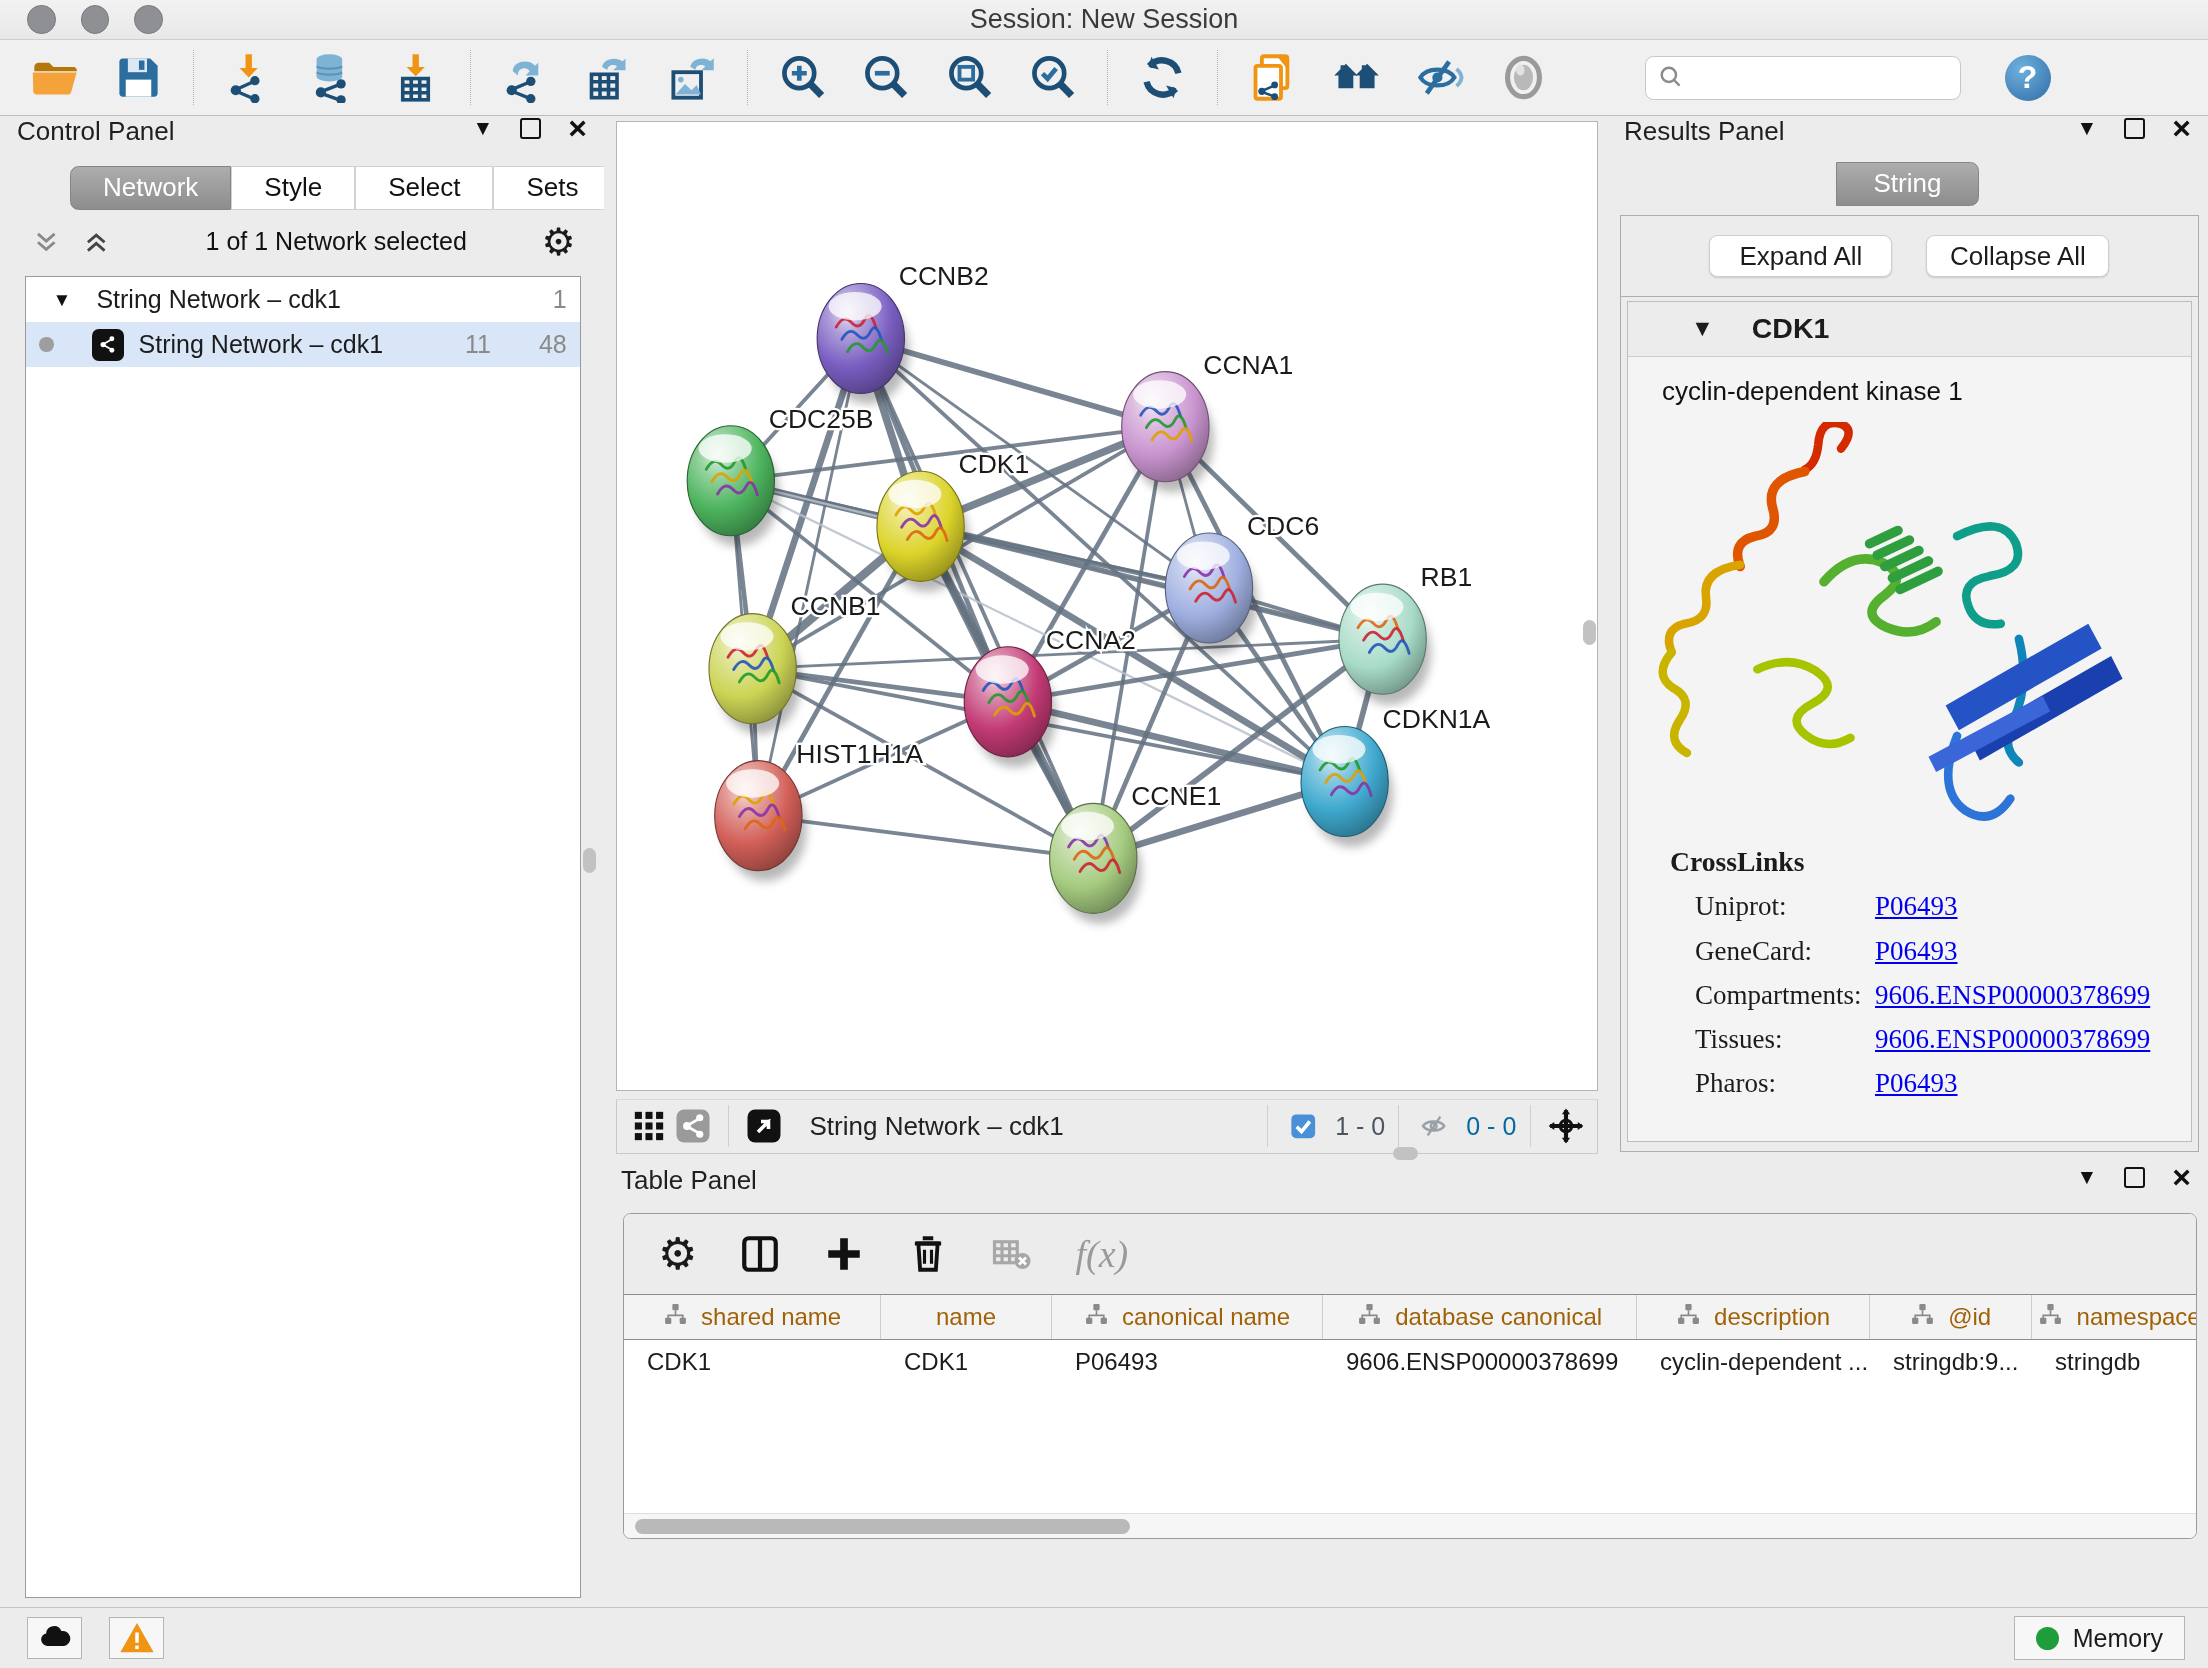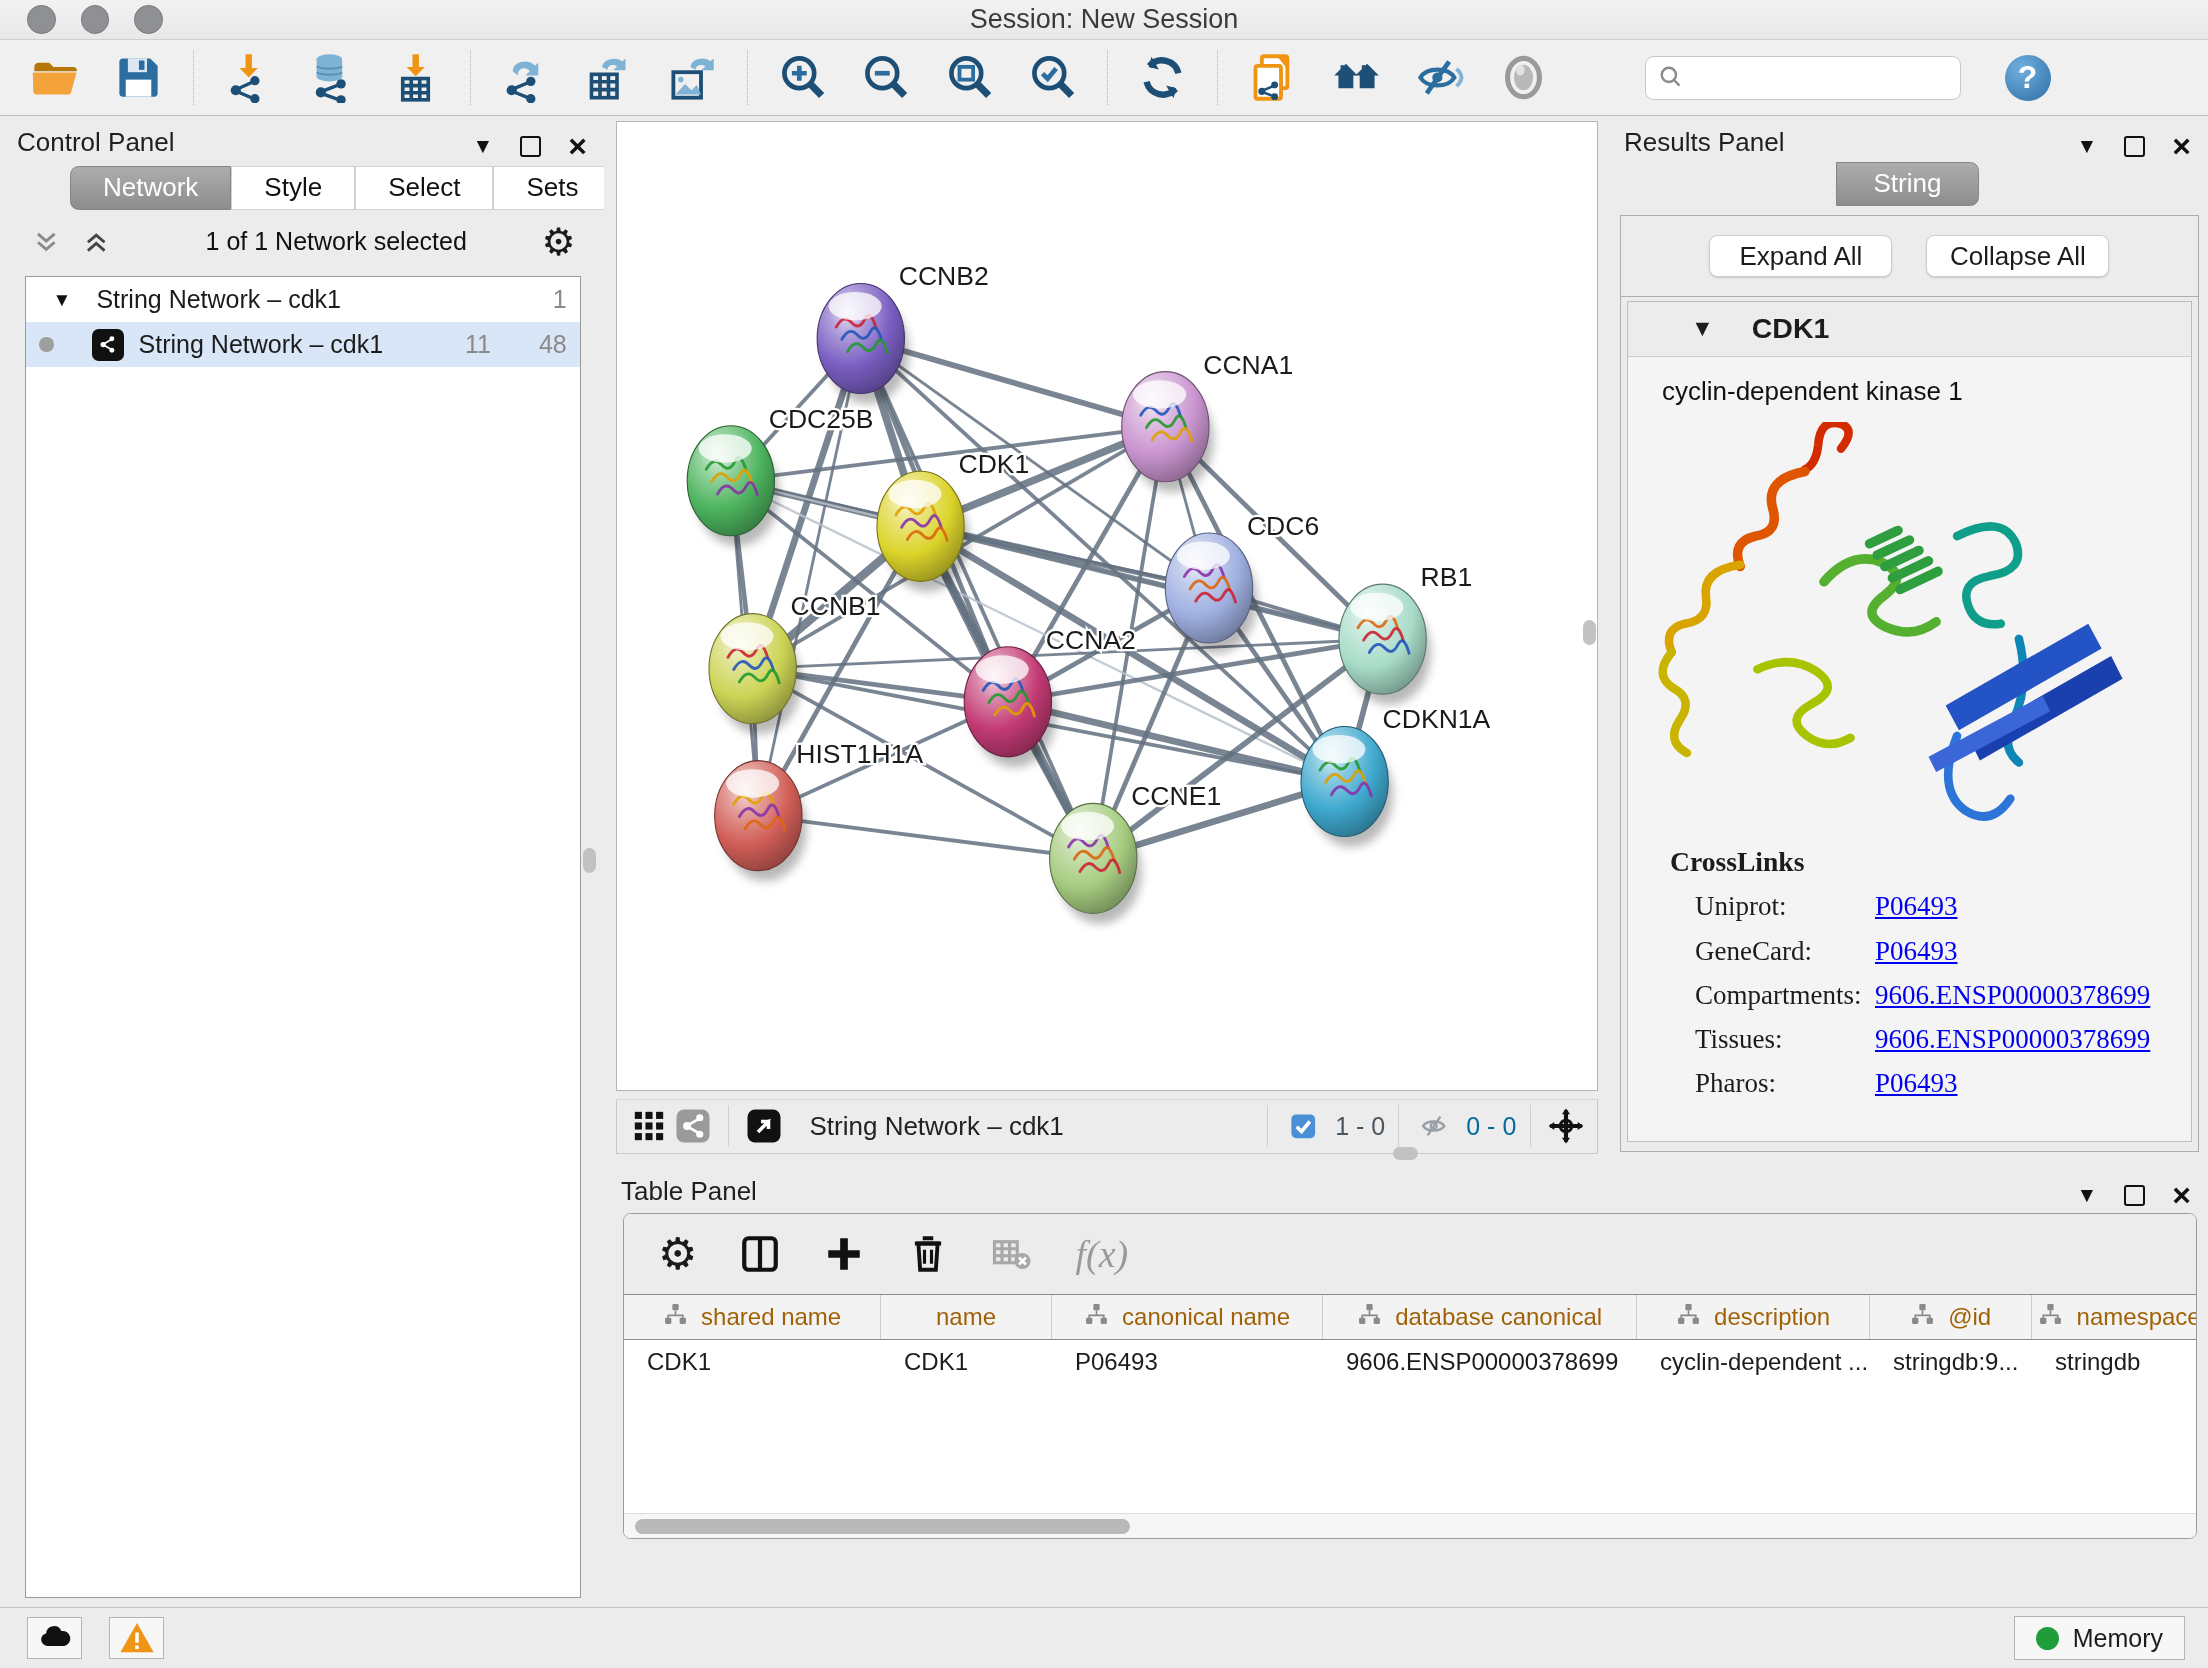--- a/index.html
+++ b/index.html
@@ -25,21 +25,21 @@
   .search-wrap { margin-left:67px; display:flex; align-items:center; }
   .search-box { width:316px; height:44px; background:#fff; border:1px solid #c6c6c6; border-radius:8.6px;
     display:flex; align-items:center; padding-left:11.4px; }
   .search-box input { border:none; outline:none; font-size:24px; width:257px; background:transparent;
     font-family:"Liberation Sans", sans-serif; }
   .help-btn { margin-left:44px; width:46px; height:46px; border-radius:50%;
     background:radial-gradient(circle at 35% 30%, #6fb0e0, #2e6da4); color:#fff; font-size:32px; font-weight:bold;
     display:flex; align-items:center; justify-content:center; }
 
   
-  .panel-head { display:flex; align-items:flex-end; height:42px; padding:0 17px; }
+  .panel-head { display:flex; align-items:flex-start; height:42px; padding:0 17px; }
   .panel-title { font-size:26px; color:#1f1f1f; }
   .panel-icons { margin-left:auto; display:flex; align-items:center; gap:27px; }
   .ph-tri { font-size:21px; color:#111; }
   .ph-box { width:21px; height:21px; border:2.9px solid #111; border-radius:2.9px; }
   .ph-x { font-size:32px; font-weight:900; color:#111; line-height:21px; }
 
   .tab { height:44px; padding:0 32px; display:flex; align-items:center; justify-content:center;
     font-size:26px; background:#fff; border:1px solid #d2d2d2; color:#111; cursor:pointer; }
   .tab.first { border-radius:8.6px 0 0 8.6px; }
   .tab.last { border-radius:0 8.6px 8.6px 0; }

